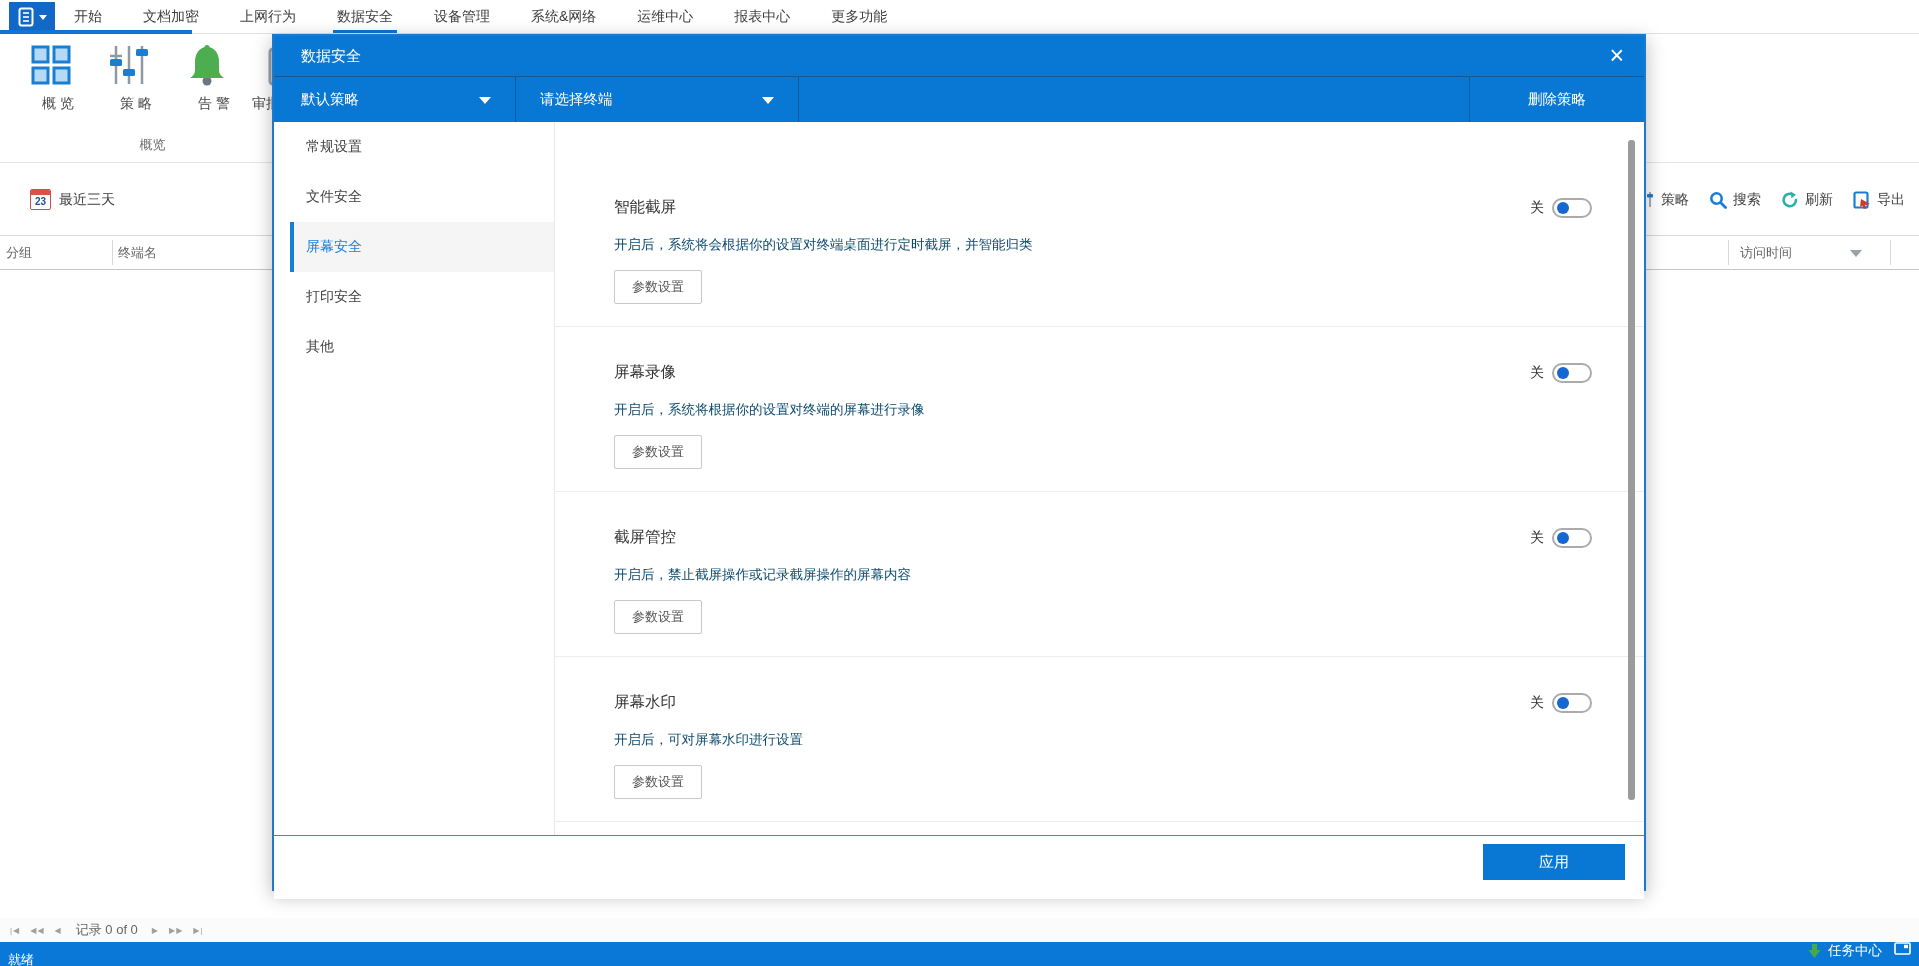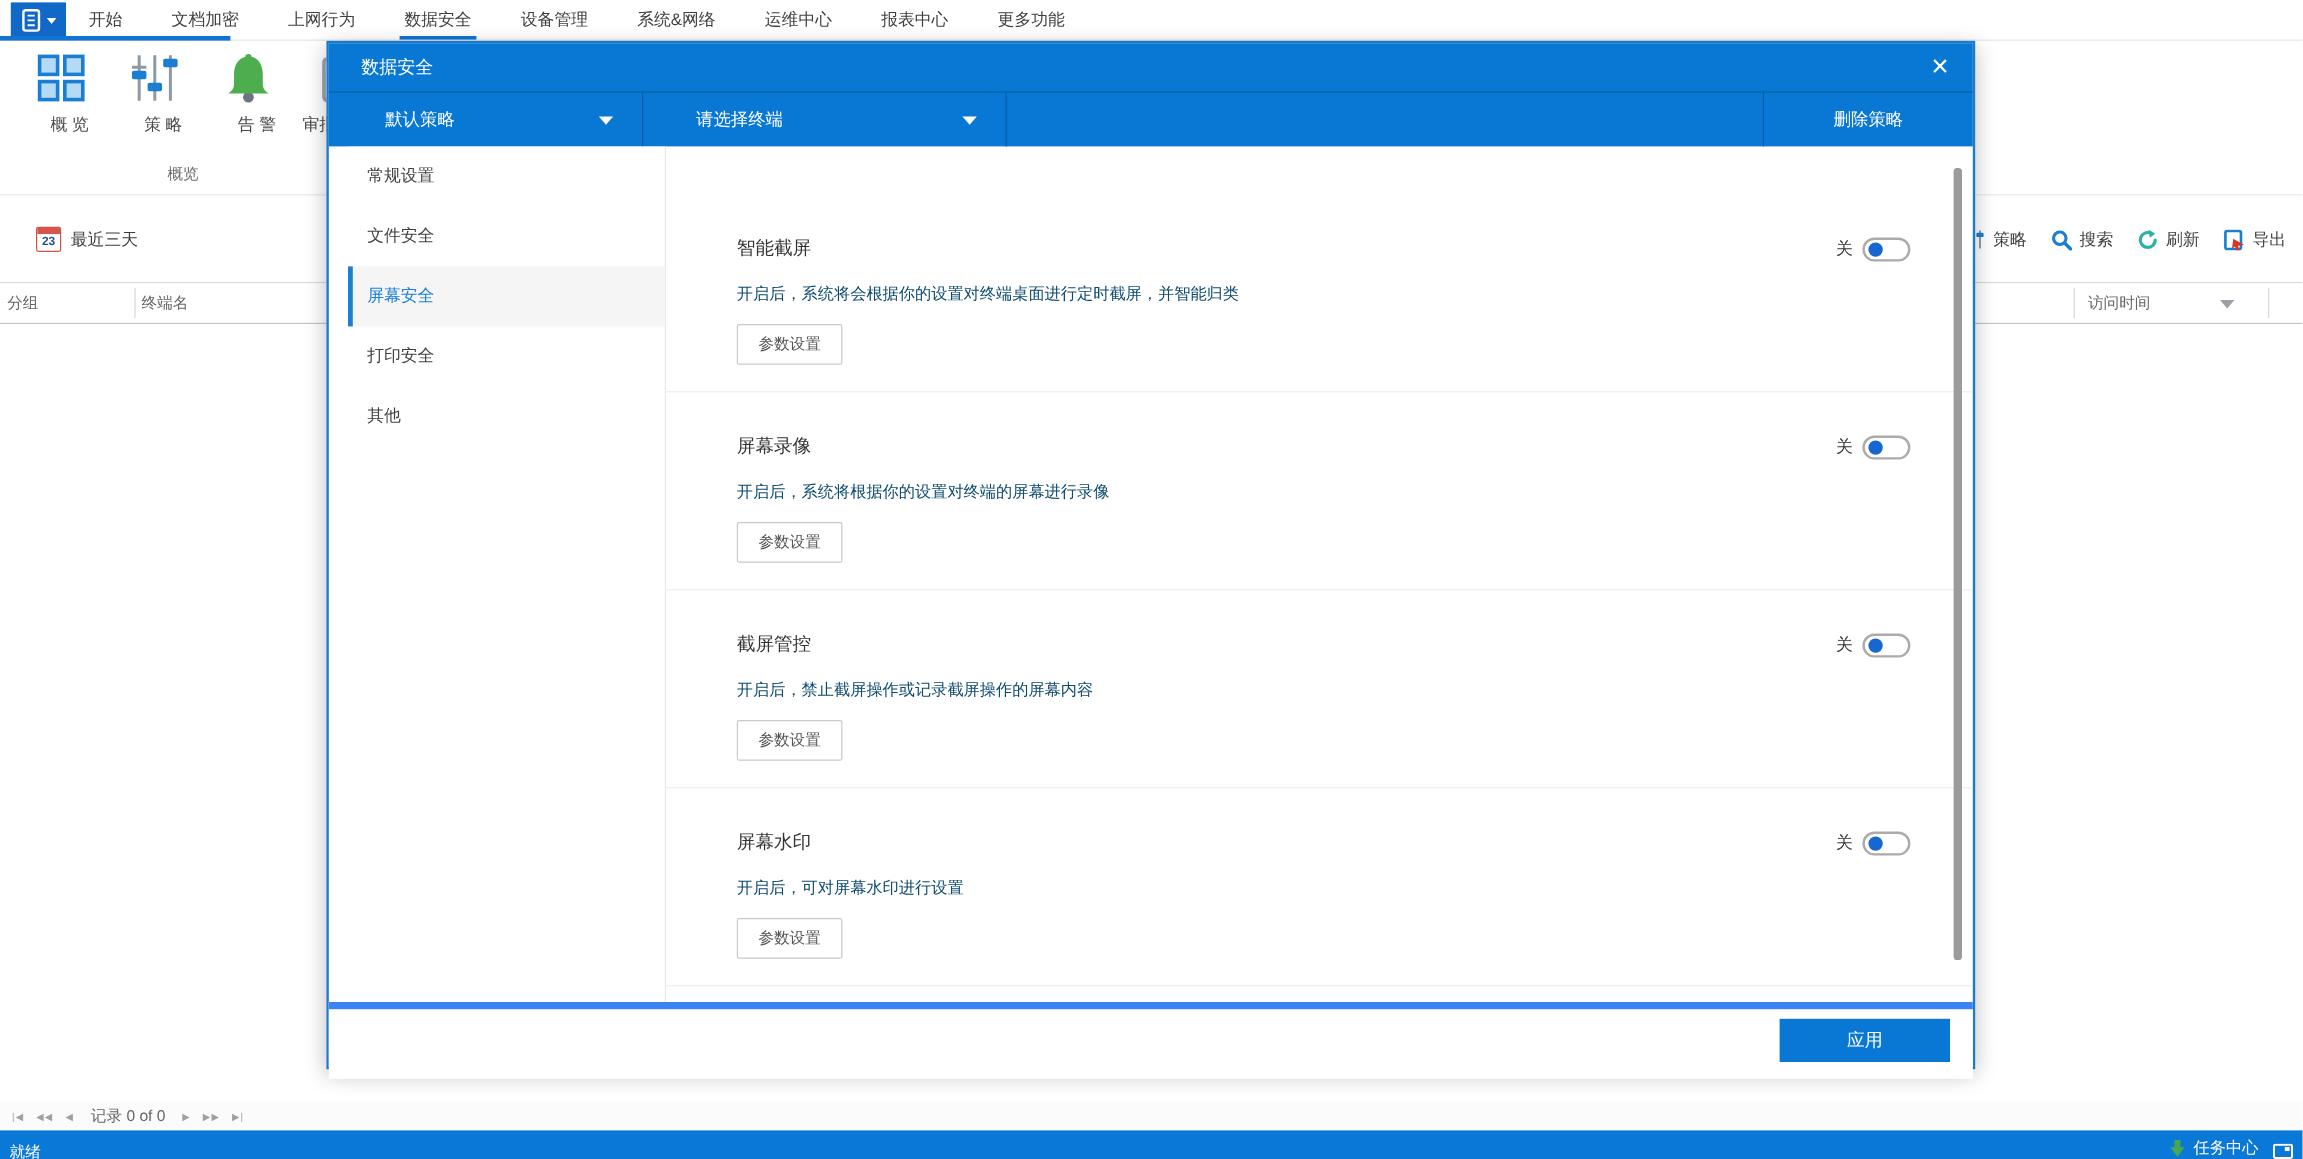--- a/index.html
+++ b/index.html
@@ -40,29 +40,29 @@
   .caret-gray { width:0; height:0; border-left:6px solid transparent; border-right:6px solid transparent; border-top:7px solid #9aa0a6; }
   .tbody { position:absolute; left:0; top:270px; width:1919px; height:648px; background:#fff; }
 
   
   .pager { position:absolute; left:0; top:918px; width:1919px; height:24px; background:#fbfbfb; display:flex; align-items:center; padding-left:10px; gap:10px; }
   .pg-btn { color:#a0a0a0; font-size:8px; letter-spacing:1px; cursor:pointer; }
   .pg-text { color:#666; font-size:13px; margin:0 4px; }
 
   
   .statusbar { position:absolute; left:0; top:942px; width:1919px; height:36px; background:#0a78d7; color:#fff; display:flex; align-items:center; padding:0 8px; font-size:13px; }
-  .status-right { position:absolute; right:8px; top:0; height:24px; display:flex; align-items:flex-end; gap:12px;font-family:Liberation Serif, serif; }
+  .status-right { position:absolute; right:8px; top:0; height:24px; display:flex; align-items:flex-start; gap:12px;font-family:Liberation Serif, serif; }
   .task-center { display:flex; align-items:center; gap:7px; cursor:pointer; font-size:13.5px; color:#fff; }
 
   
   .modal { position:absolute; left:272px; top:34px; width:1374px; height:857px; background:#fff; border:2px solid #1d79cc; box-shadow:0 5px 18px rgba(0,0,0,.28); }
   .m-title { position:relative; height:40px; background:#0878d4; display:flex; align-items:center; padding-left:27px; color:#fff; font-size:15px; }
   .m-close { position:absolute; right:20px; top:5px; color:#fff; font-size:25px; font-weight:300; line-height:28px; cursor:pointer; }
   .m-ddbar { position:relative; height:46px; background:#0878d4; border-top:1px solid #0b5b9e; display:flex; }
-  .dd { position:relative; display:flex; align-items:center; color:#fff; font-size:14.5px; cursor:pointer; border-right:1px solid #0b5b9e;margin-left:20px; }
+  .dd { position:relative; display:flex; align-items:center; color:#fff; font-size:14.5px; cursor:pointer; border-right:1px solid #0b5b9e; }
   .dd1 { width:242px; padding-left:27px; }
   .dd2 { width:283px; padding-left:24px; }
   .dd-caret { position:absolute; right:24px; top:20px; width:0; height:0; border-left:6px solid transparent; border-right:6px solid transparent; border-top:7px solid #fff; }
   .dd-spacer { flex:1; border-right:1px solid #0b5b9e; }
   .m-del { width:174px; display:flex; align-items:center; justify-content:center; color:#fff; font-size:14.5px; cursor:pointer; }
   .m-body { position:relative; height:713px; display:flex; overflow:hidden;padding-left:16px; }
   .m-nav { width:265px; border-right:1px solid #e8e8e8; background:#fff; }
   .nav-item { position:relative; height:50px; display:flex; align-items:center; padding-left:16px; font-size:14px; color:#424242; cursor:pointer; }
   .nav-item.active { background:#f5f5f5; color:#1a80d8; }
   .nav-item.active::before { content:""; position:absolute; left:0; top:0; bottom:0; width:4px; background:#1a7fd4; }
@@ -71,21 +71,21 @@
   .sec:last-child { border-bottom:none; }
   .sec-head { display:flex; align-items:center; justify-content:space-between;margin-top:13px; }
   .sec-title { font-size:15.5px; color:#333; }
   .sec-desc { margin-top:18px; font-size:13.5px; color:#0c4a6e; }
   .param-btn { display:inline-block; margin-top:16px; padding:7px 17px; border:1px solid #c9c9c9; border-radius:2px; background:#fff; font-size:13px; color:#555; cursor:pointer; }
   .toggle-wrap { display:flex; align-items:center; gap:8px; }
   .toggle-label { font-size:14px; color:#333; }
   .switch { position:relative; width:40px; height:20px; border:2px solid #ababab; border-radius:11px; background:#fff; cursor:pointer; }
   .knob { position:absolute; left:3px; top:2px; width:12px; height:12px; border-radius:50%; background:#1667d0; }
   .m-scrollthumb { position:absolute; right:9px; top:18px; width:7px; height:660px; background:#9b9b9b; border-radius:3px; cursor:pointer; }
-  .m-footer { position:relative; height:64px; border-top:6px solid #3b82f6; background:#fff; }
+  .m-footer { position:relative; height:64px; border-top:1px solid #3b82f6; background:#fff; }
   .apply-btn { position:absolute; right:19px; top:8px; width:142px; height:36px; background:#0878d4; color:#fff; font-size:15px; border:none; display:flex; align-items:center; justify-content:center; cursor:pointer; }
 </style>
 </head>
 <body>
 
 <div class="stage">
 
   <div class="menubar">
     <div class="app-btn">
       <svg width="18" height="20" viewBox="0 0 18 20">

